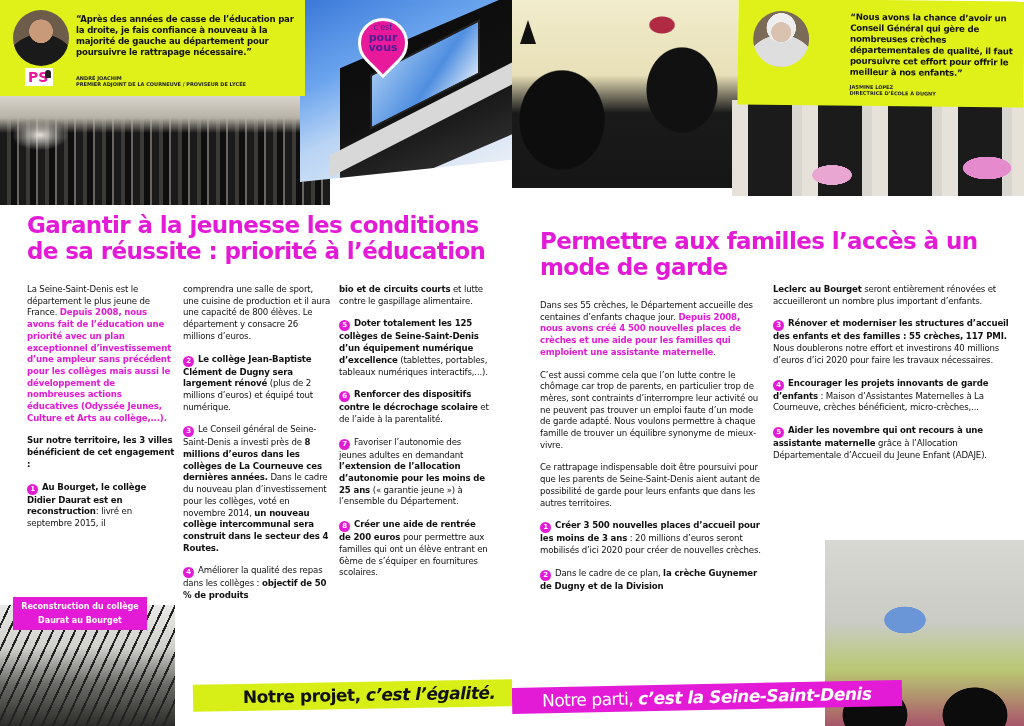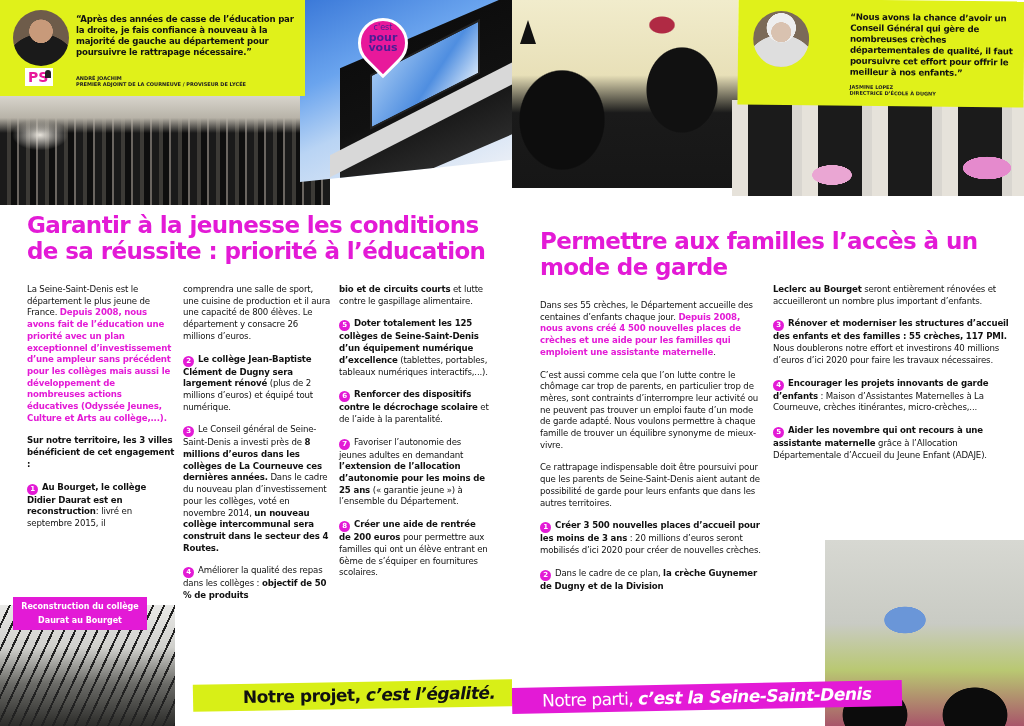--- a/index.html
+++ b/index.html
@@ -241,21 +241,21 @@
   </div>
 
   <div class="col r-c2">
     <p>
       <span class="bold">Leclerc au Bourget</span><span>  seront entièrement rénovées et accueilleront un nombre plus important d’enfants.</span>
     </p>
     <p>
       <span class="num">3</span><span class="bold">Rénover et moderniser les structures d’accueil des enfants et des familles : 55 crèches, 117 PMI.</span><span> Nous doublerons notre effort et investirons 40 millions d’euros d’ici 2020 pour faire les travaux nécessaires.</span>
     </p>
     <p>
-      <span class="num">4</span><span class="bold">Encourager les projets innovants de garde d’enfants</span><span> : Maison d’Assistantes Maternelles à La Courneuve, crèches itinérantes, micro-crèches,...</span>
+      <span class="num">4</span><span class="bold">Encourager les projets innovants de garde d’enfants</span><span> : Maison d’Assistantes Maternelles à La Courneuve, crèches bénéficient, micro-crèches,...</span>
     </p>
     <p>
       <span class="num">5</span><span class="bold">Aider les novembre qui ont recours à une assistante maternelle</span><span> grâce à l’Allocation Départementale d’Accueil du Jeune Enfant (ADAJE).</span>
     </p>
   </div>
 
   <div class="photo photo-play"></div>
 
   <div class="banner banner-right">
     <span>Notre parti, </span><i class="b">c’est la Seine-Saint-Denis</i>

